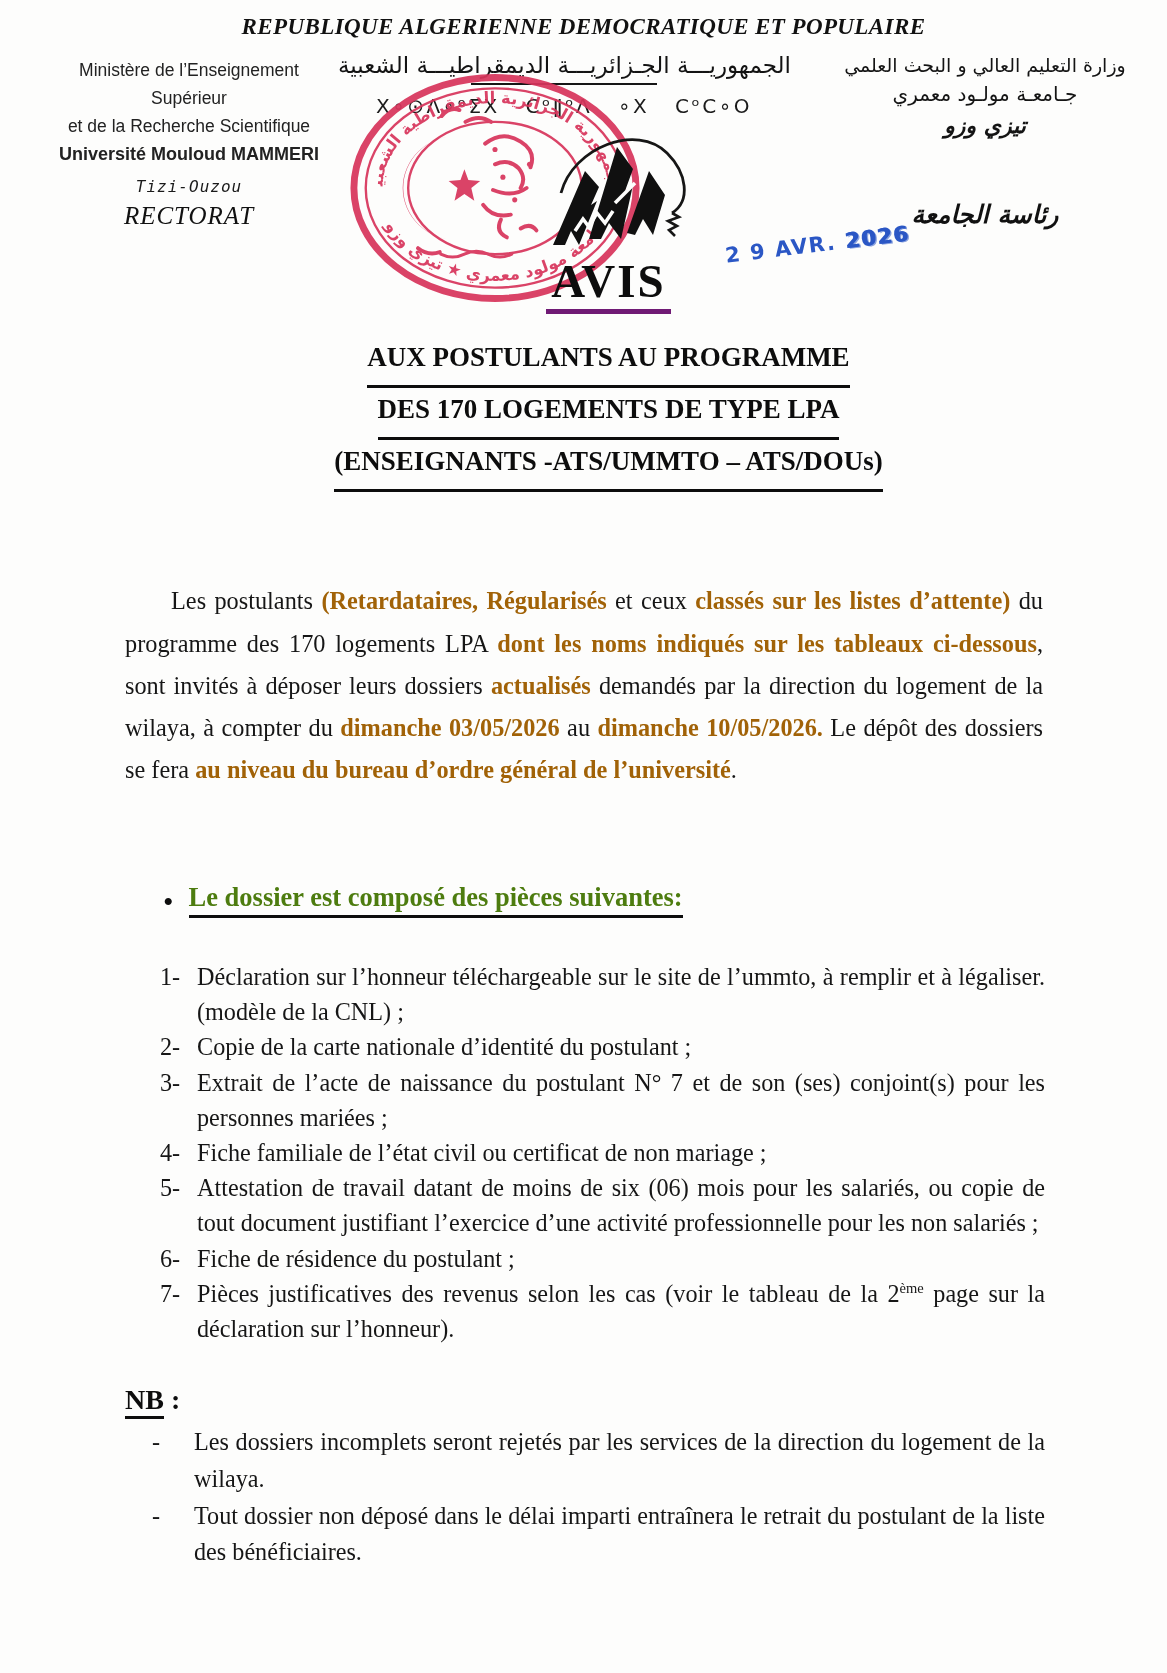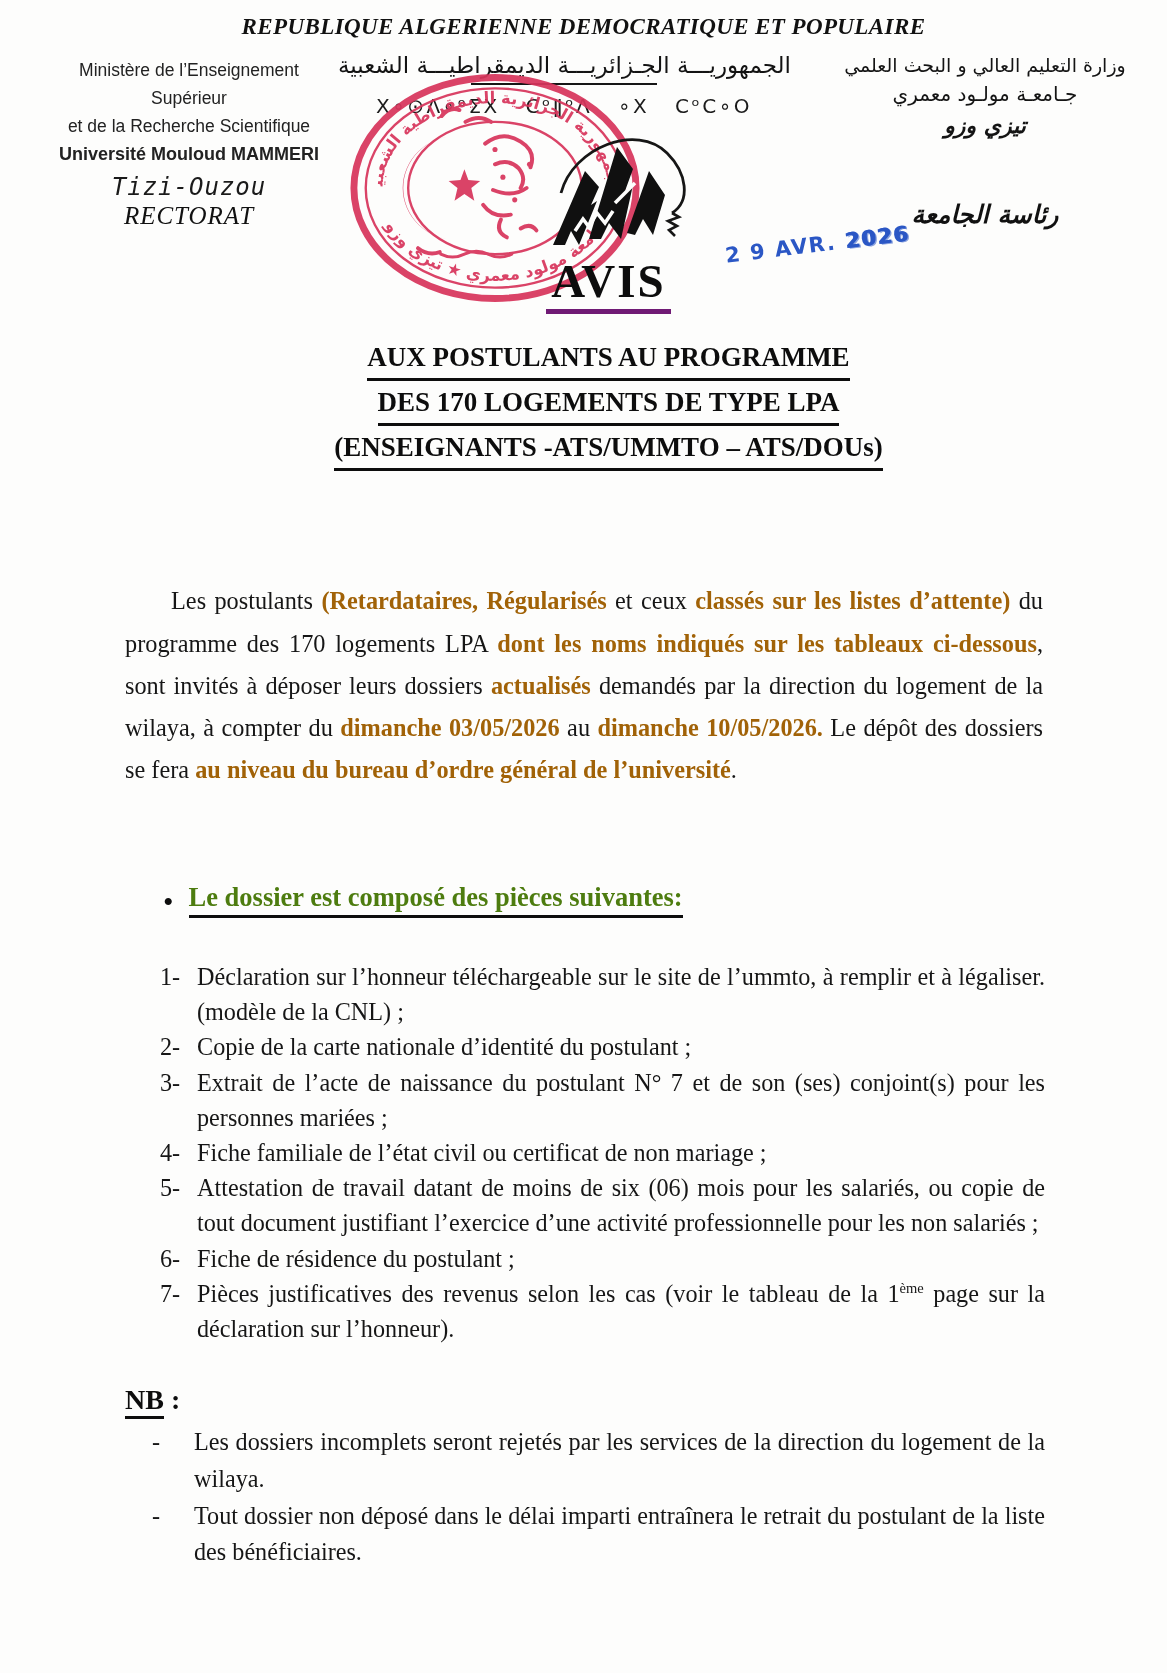--- a/index.html
+++ b/index.html
@@ -11,21 +11,21 @@
   .abs{position:absolute;}
 
   
   .republic{top:14px; left:0; width:1167px; text-align:center;
     font-style:italic; font-weight:bold; font-size:23px; letter-spacing:.4px; color:#111;}
 
   .hleft{top:56px; left:44px; width:290px; text-align:center;
     font-family:"Liberation Sans", sans-serif; font-size:17.5px; line-height:28px; color:#222;}
   .hleft .uni{font-weight:bold; font-size:18px;}
   .hleft .city{font-family:"DejaVu Sans Mono", monospace; font-style:italic;
-    font-size:24px; letter-spacing:1px; margin-top:5px; color:#1a1a1a;}
+    font-size:16px; letter-spacing:1px; margin-top:5px; color:#1a1a1a;}
   .rectorat{top:202px; left:44px; width:290px; text-align:center;
     font-weight:normal; font-style:italic; font-size:25px; letter-spacing:1px; color:#111;}
 
   .hcenter{top:52px; left:338px; width:452px; text-align:center;
     font-family:"DejaVu Sans", sans-serif;}
   .hcenter .ar{font-size:23px; white-space:nowrap; color:#131313;}
   .hcenter .rule{width:186px; border-bottom:2.5px solid #161616; margin:5px auto 9px auto; height:0;}
   .tifinagh{font-size:20px; letter-spacing:2.5px; word-spacing:17px; white-space:nowrap; color:#1b1b1b;}
 
   .hright{top:54px; left:826px; width:318px; text-align:center;
@@ -44,21 +44,21 @@
     letter-spacing:1.5px; color:#2b57c5; white-space:nowrap;}
   .datestamp .year{text-shadow:1.3px 0 0 #2b57c5, 2.5px 1px 0 rgba(43,87,197,.55);}
 
   
   .title-wrap{top:254px; left:50px; width:1117px; text-align:center;}
   .avis{display:inline-block; font-weight:bold; font-size:47px; letter-spacing:2px;
     color:#0d0d0d; border-bottom:5px solid #701a75; padding:0 5px 1px 5px;}
   .subtitle{top:338px; left:50px; width:1117px; text-align:center; line-height:39px;}
   .subtitle .sline{margin-bottom:2px;}
   .subtitle .sline span{display:inline-block; font-weight:bold; font-size:27px; color:#0d0d0d;
-    border-bottom:3.5px solid #0d0d0d; padding-bottom:1px;}
+    border-bottom:3.5px solid #0d0d0d; padding-bottom:8px;}
 
   
   .intro{top:556px; left:125px; width:918px; font-size:24.3px; line-height:42.3px;
     text-align:justify; text-indent:46px; color:#161616;}
   .intro b{color:#a16207;}
 
   .bullet-head{top:882px; left:163px; white-space:nowrap;}
   .bullet-head .bullet{font-size:30px; vertical-align:middle; color:#0d0d0d;}
   .bullet-head .htext{display:inline-block; margin-left:15px; font-weight:bold; font-size:26.5px;
     color:#4d7c0f; border-bottom:3px solid #0d0d0d; padding-bottom:2px;}
@@ -173,21 +173,21 @@
     <span class="bullet">•</span><span class="htext">Le dossier est composé des pièces suivantes:</span>
   </div>
 
   <div class="abs dlist">
     <div class="ditem"><span class="num">1-</span><span>Déclaration sur l’honneur téléchargeable sur le site de l’ummto, à remplir et à légaliser. (modèle de la CNL) ;</span></div>
     <div class="ditem"><span class="num">2-</span><span>Copie de la carte nationale d’identité du postulant ;</span></div>
     <div class="ditem"><span class="num">3-</span><span>Extrait de l’acte de naissance du postulant N° 7 et de son (ses) conjoint(s) pour les personnes mariées ;</span></div>
     <div class="ditem"><span class="num">4-</span><span>Fiche familiale de l’état civil ou certificat de non mariage ;</span></div>
     <div class="ditem"><span class="num">5-</span><span>Attestation de travail datant de moins de six (06) mois pour les salariés, ou copie de tout document justifiant l’exercice d’une activité professionnelle pour les non salariés ;</span></div>
     <div class="ditem"><span class="num">6-</span><span>Fiche de résidence du postulant ;</span></div>
-    <div class="ditem"><span class="num">7-</span><span>Pièces justificatives des revenus selon les cas (voir le tableau de la 1</span><sup class="sm">ème</sup><span> page sur la déclaration sur l’honneur).</span></div>
+    <div class="ditem"><span class="num">7-</span><span>Pièces justificatives des revenus selon les cas (voir le tableau de la 2</span><sup class="sm">ème</sup><span> page sur la déclaration sur l’honneur).</span></div>
   </div>
 
   <div class="abs nb-label">
     <span class="u">NB</span><span> :</span>
   </div>
   <div class="abs nblist">
     <div class="nbitem"><span class="dash">-</span><span>Les dossiers incomplets seront rejetés par les services de la direction du logement de la wilaya.</span></div>
     <div class="nbitem"><span class="dash">-</span><span>Tout dossier non déposé dans le délai imparti entraînera le retrait du postulant de la liste des bénéficiaires.</span></div>
   </div>
 

